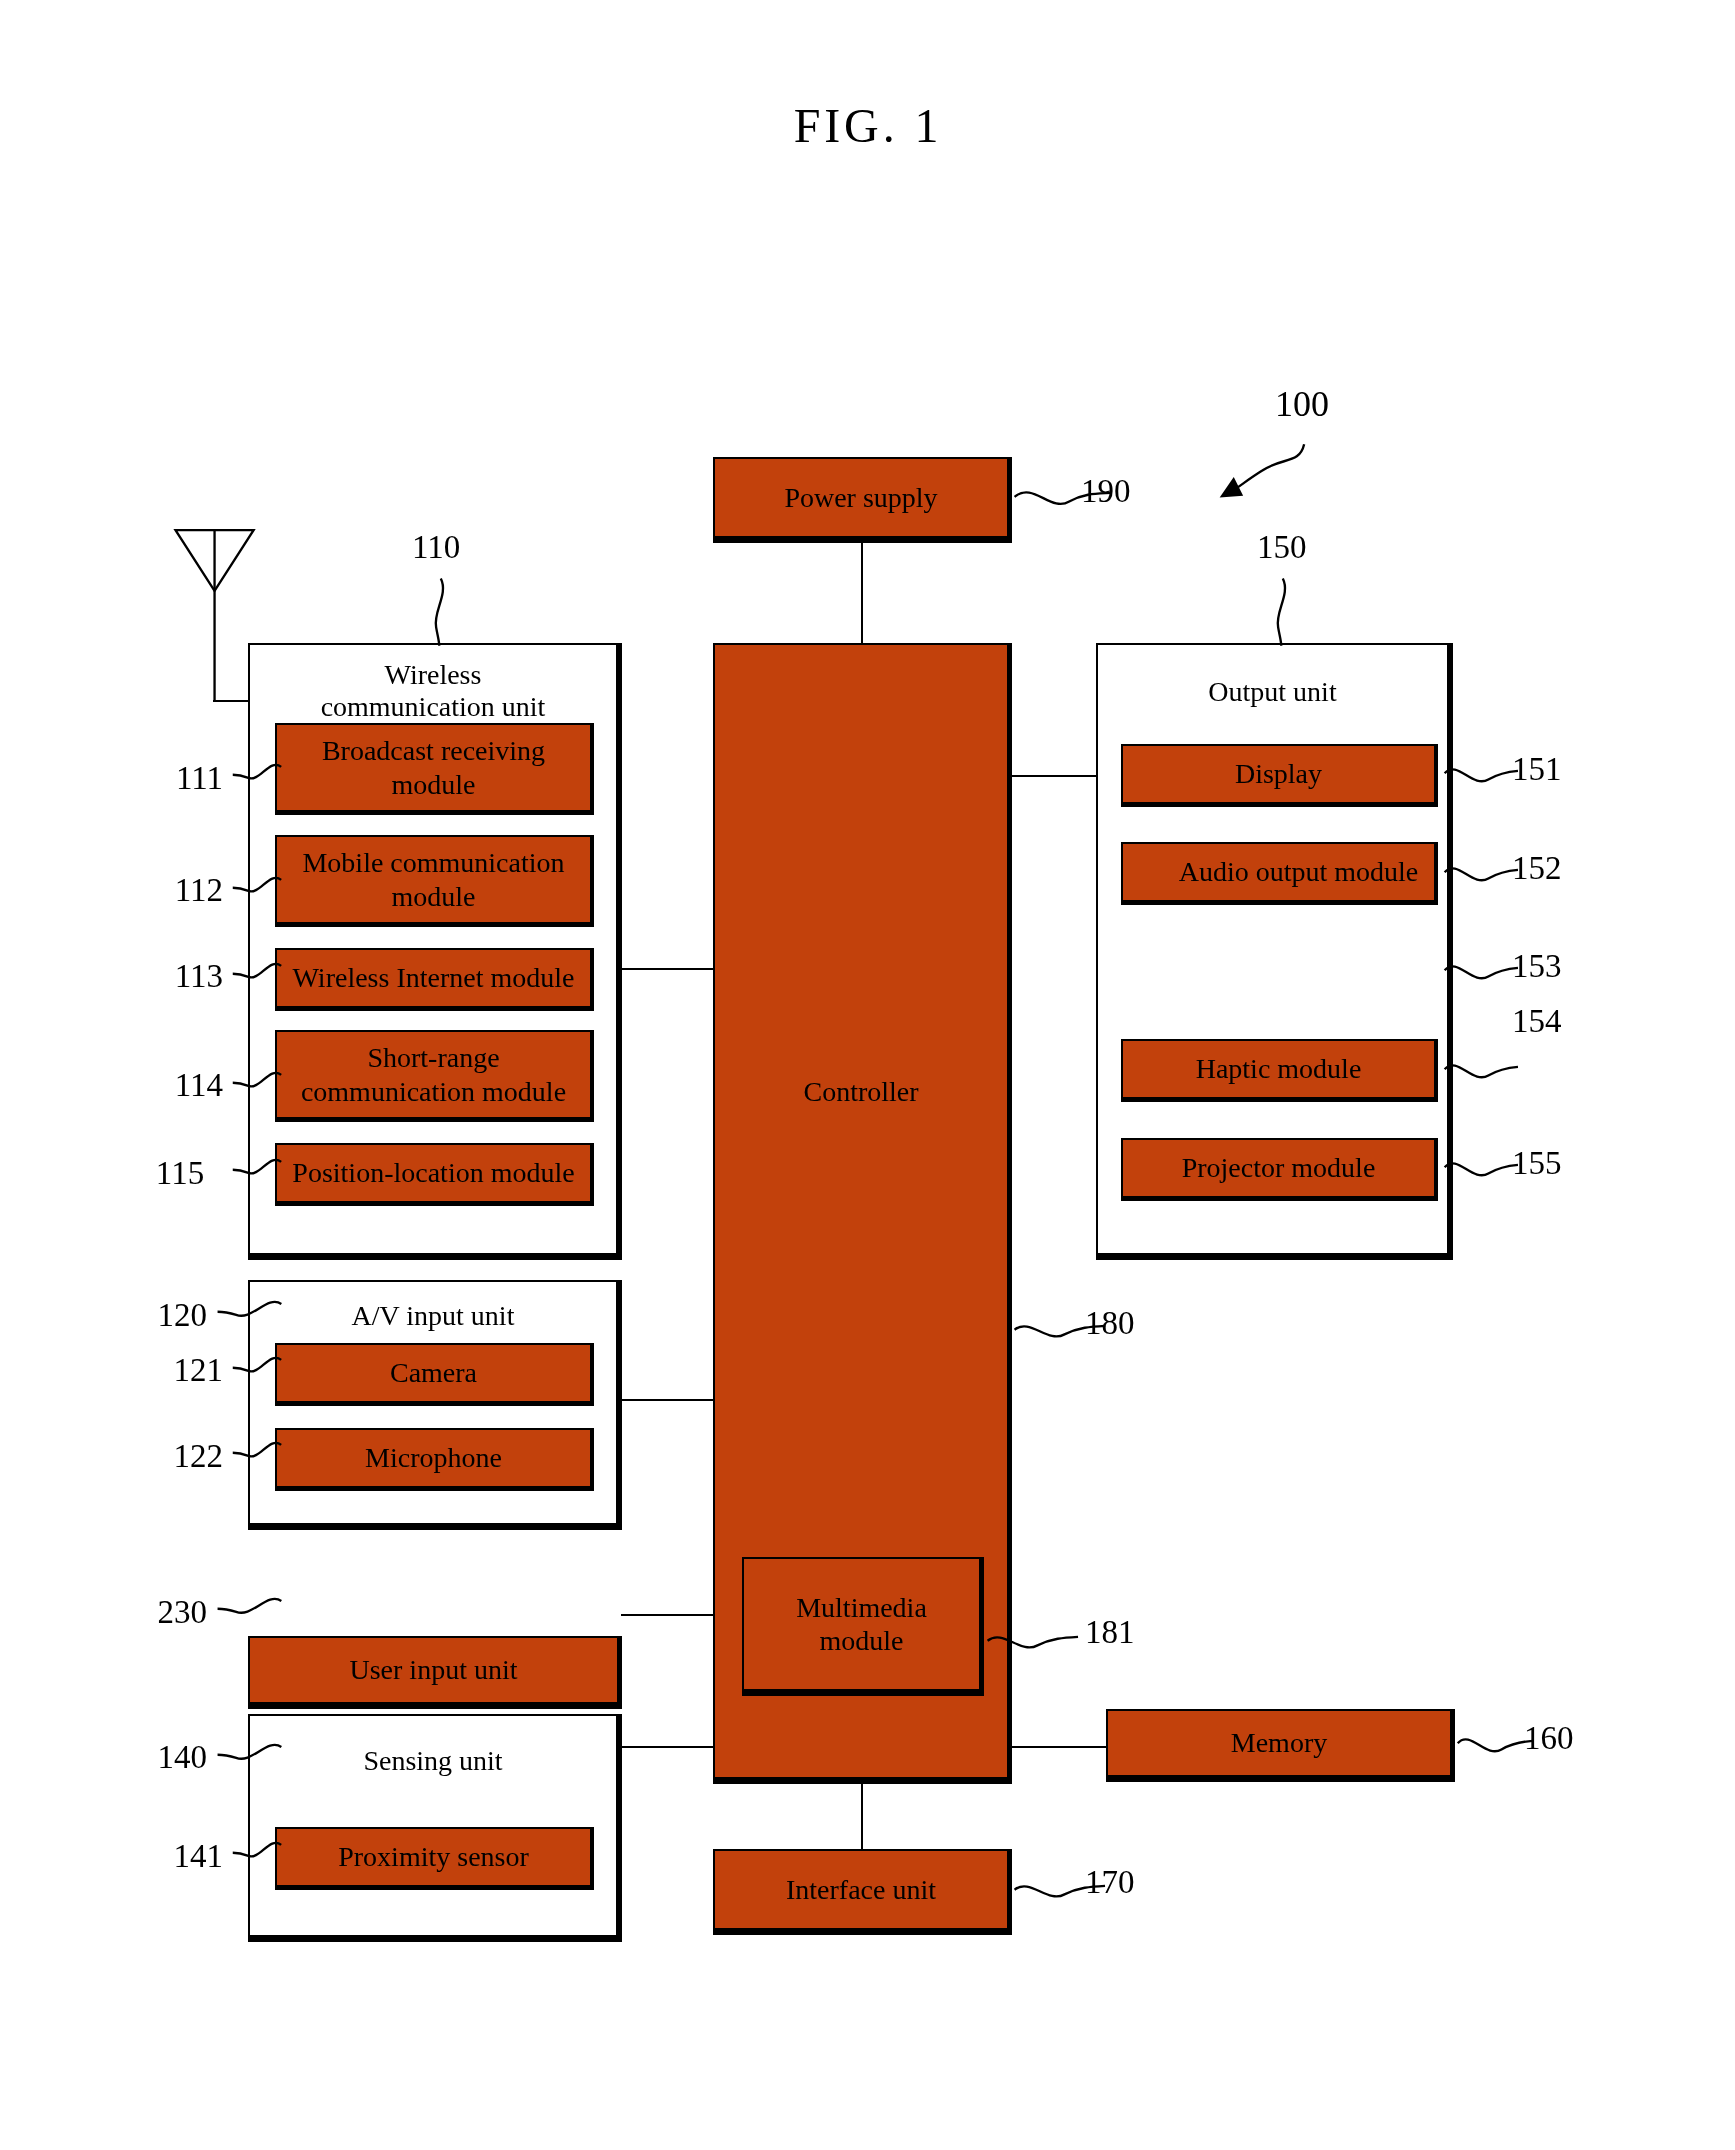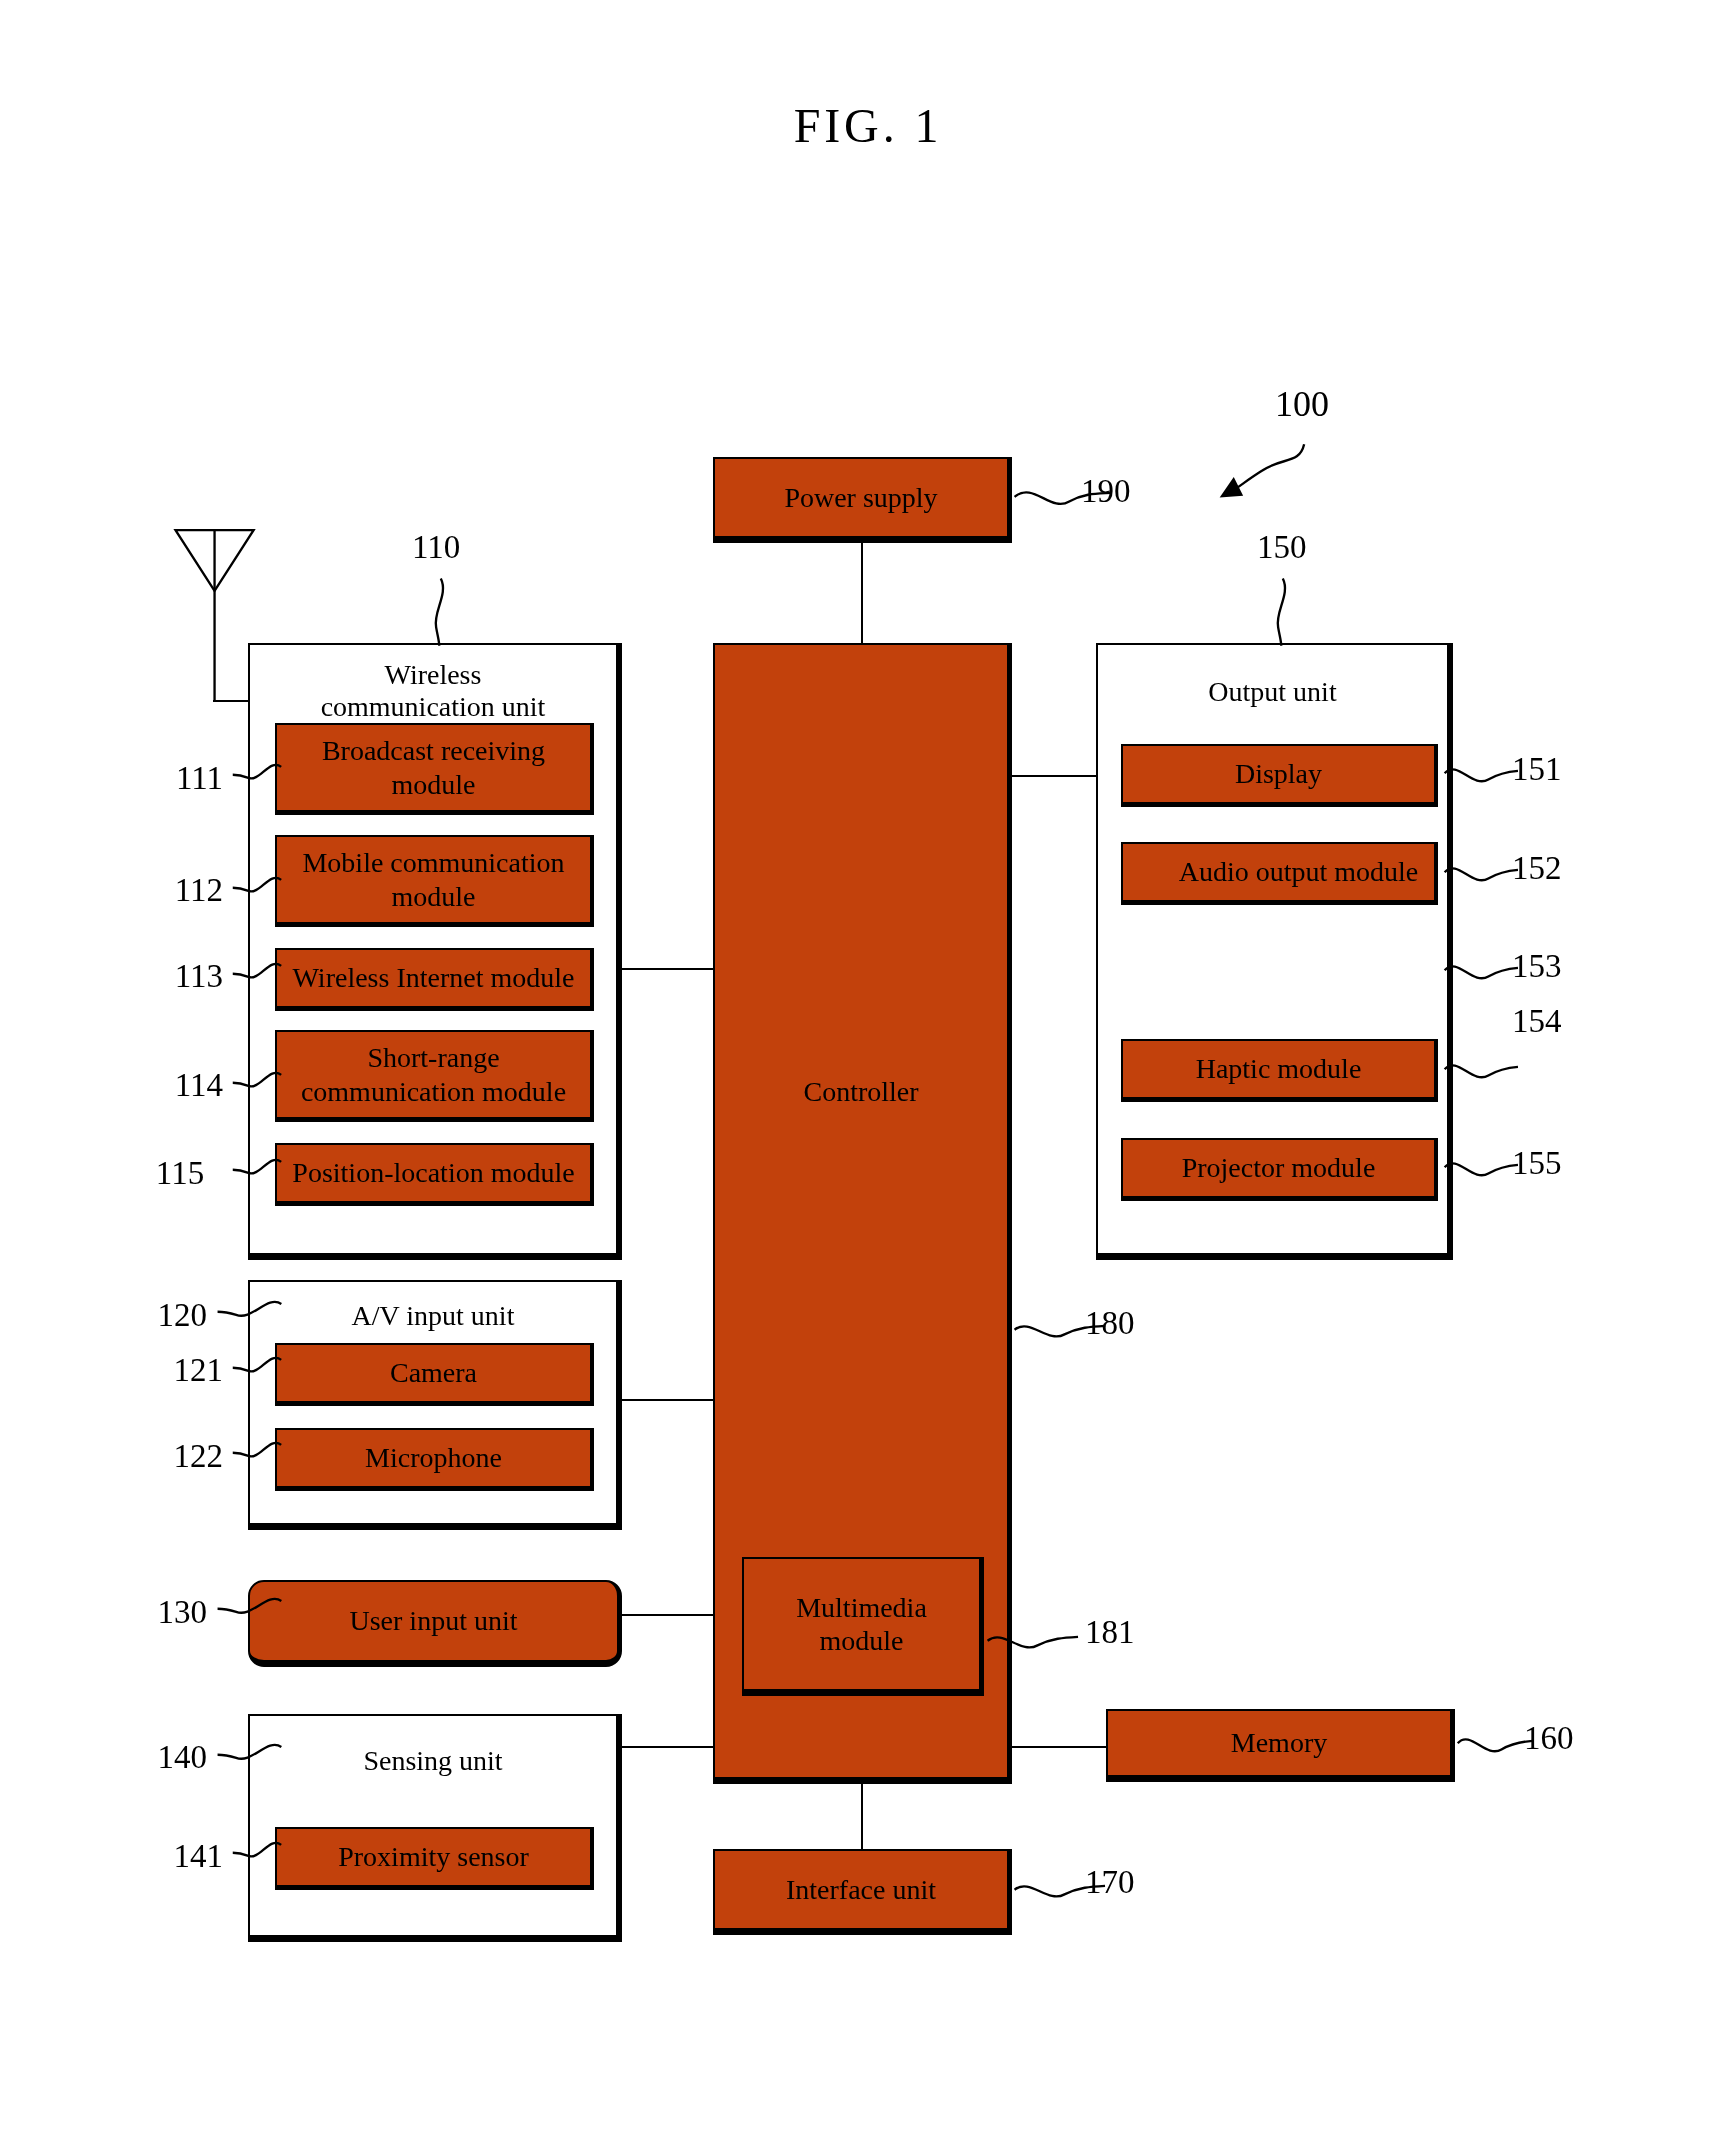--- a/index.html
+++ b/index.html
@@ -305,24 +305,24 @@
   <div class="box thin" style="left:275px; top:1428px; width:319px; height:63px;">
     <span>Microphone</span>
   </div>
   <div class="ref right-align" style="left:137px; top:1440px; width:86px;">122</div>
   <svg class="leader" style="left:231px; top:1434px;" width="55" height="39" viewBox="0 0 70 50">
     <path d="M 64 14 C 50 2, 36 34, 22 28 C 14 25, 8 24, 2 24"></path>
   </svg>
 
   <div class="hline" style="left:621px; top:1399px; width:94px;"></div>
 
-  <div class="box" style="left:248px; top:1580px; width:374px; height:87px;border-radius:16px;">
+  <div class="box" style="left:248px; top:1636px; width:374px; height:73px;">
     <span>User input unit</span>
   </div>
-  <div class="ref right-align" style="left:121px; top:1596px; width:86px;">130</div>
+  <div class="ref right-align" style="left:121px; top:1596px; width:86px;">230</div>
   <svg class="leader" style="left:216px; top:1590px;" width="70" height="39" viewBox="0 0 90 50">
     <path d="M 84 14 C 66 2, 46 36, 26 28 C 16 25, 8 24, 2 24"></path>
   </svg>
   <div class="hline" style="left:621px; top:1614px; width:94px;"></div>
 
   <div class="container-box" style="left:248px; top:1714px; width:374px; height:228px;">
     <div class="container-title" style="top:28px;">Sensing unit</div>
   </div>
   <div class="ref right-align" style="left:121px; top:1741px; width:86px;">140</div>
   <svg class="leader" style="left:216px; top:1736px;" width="70" height="39" viewBox="0 0 90 50">

